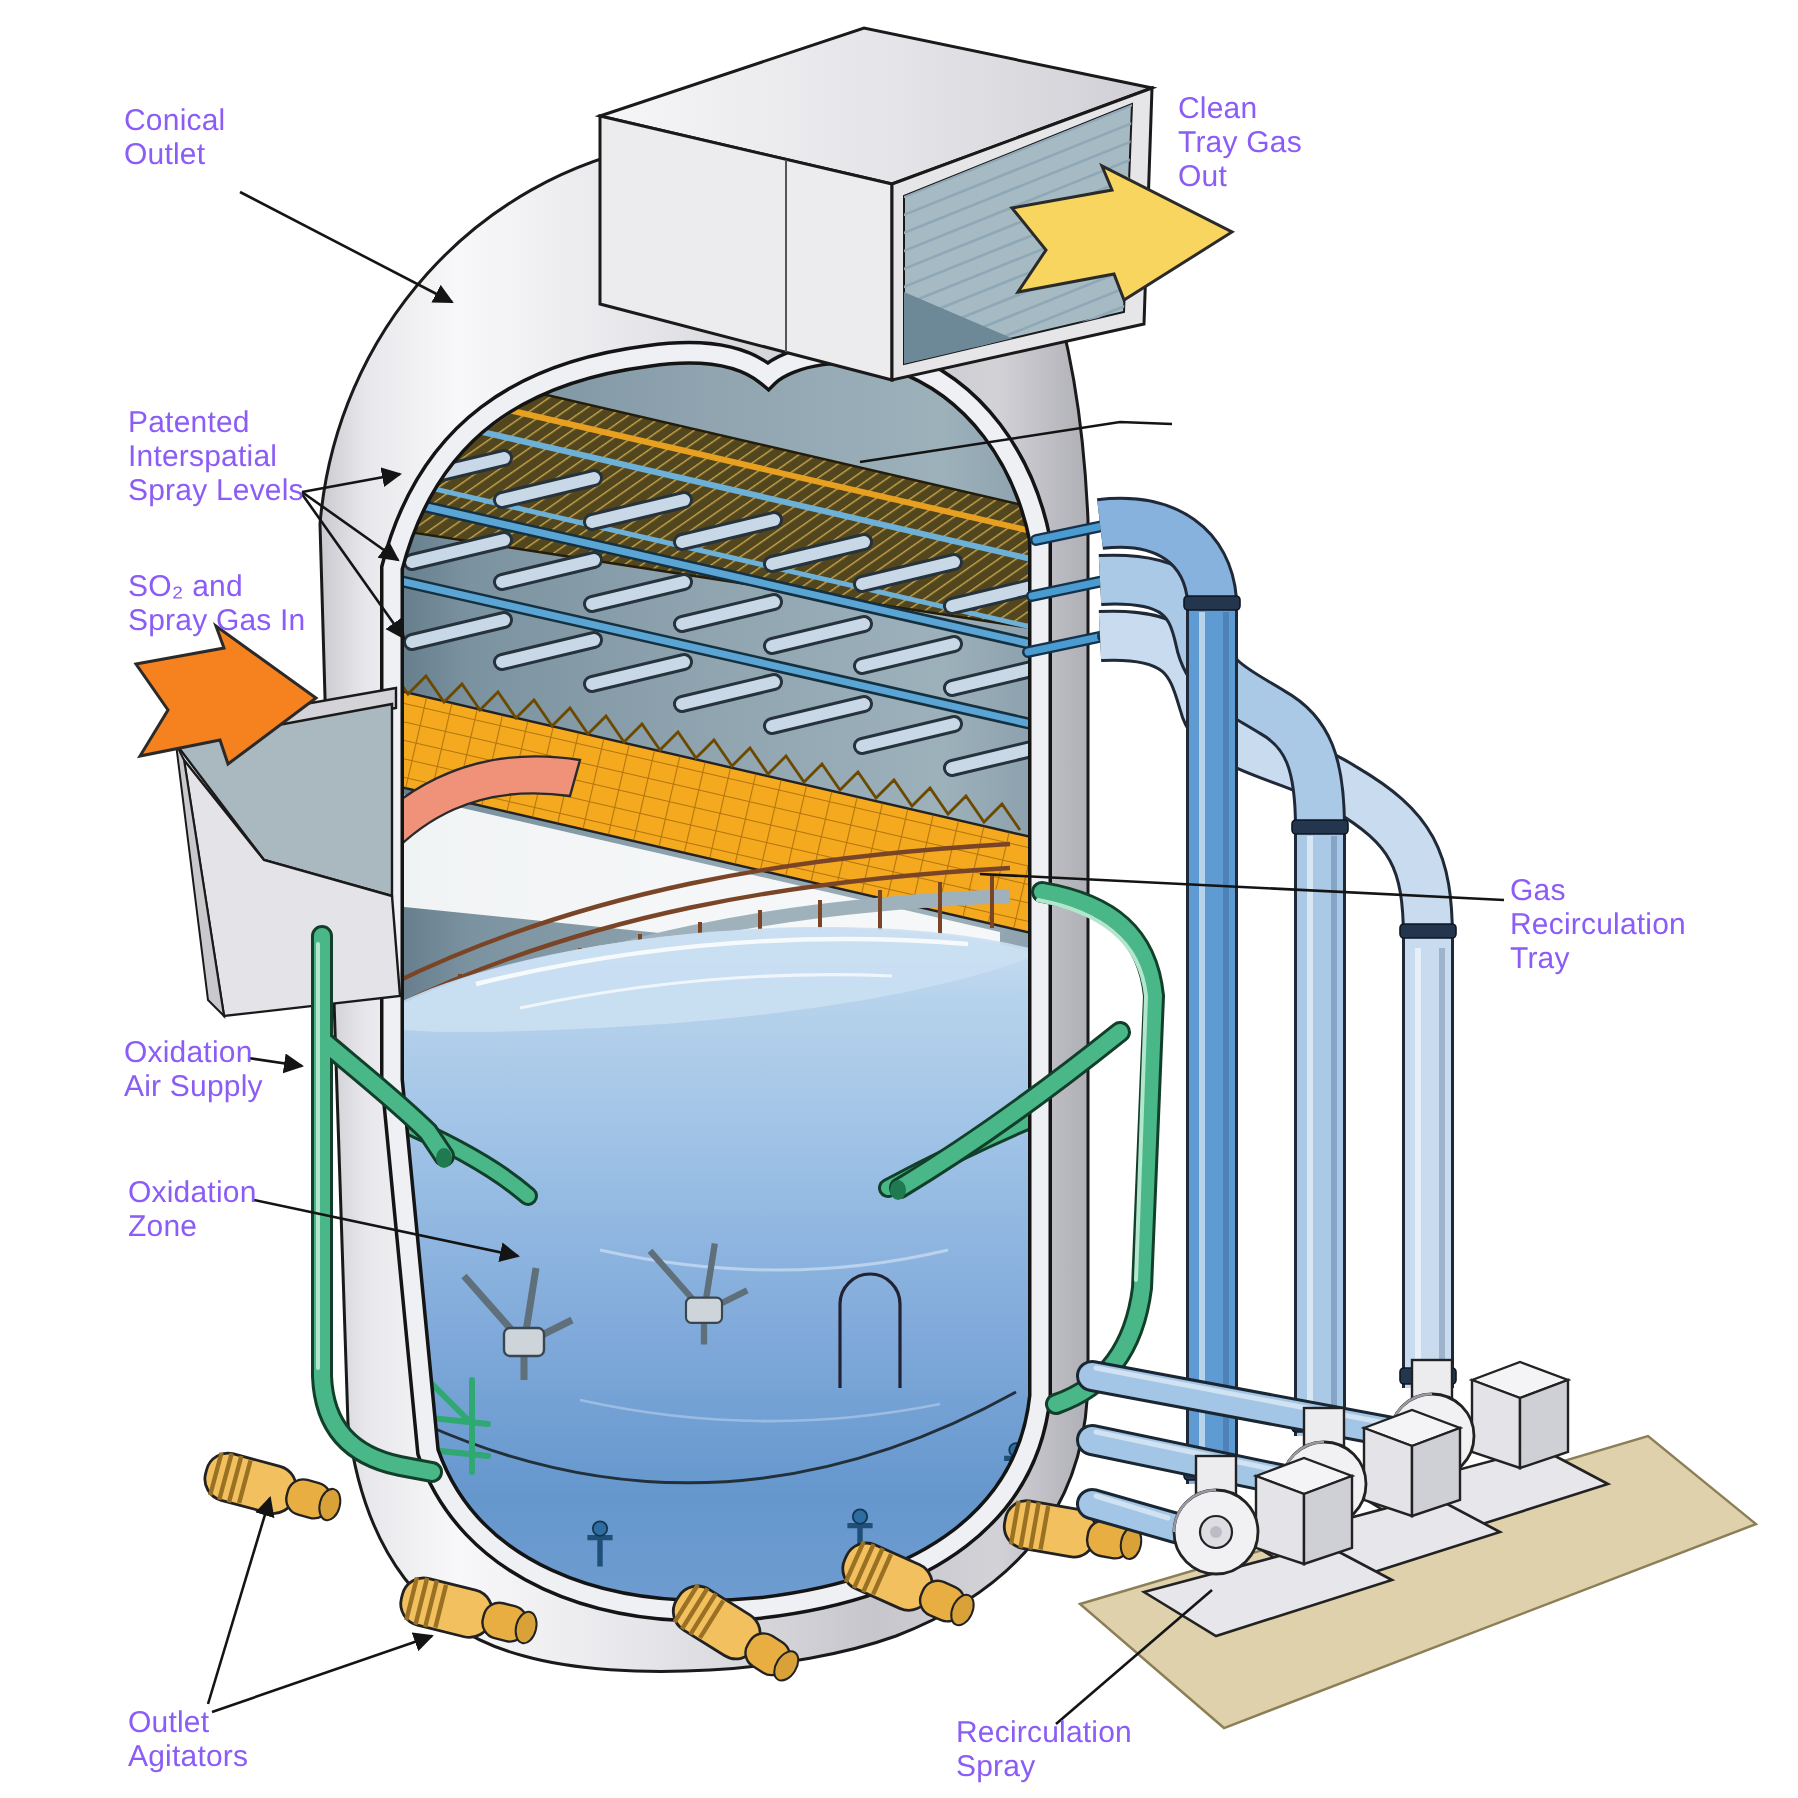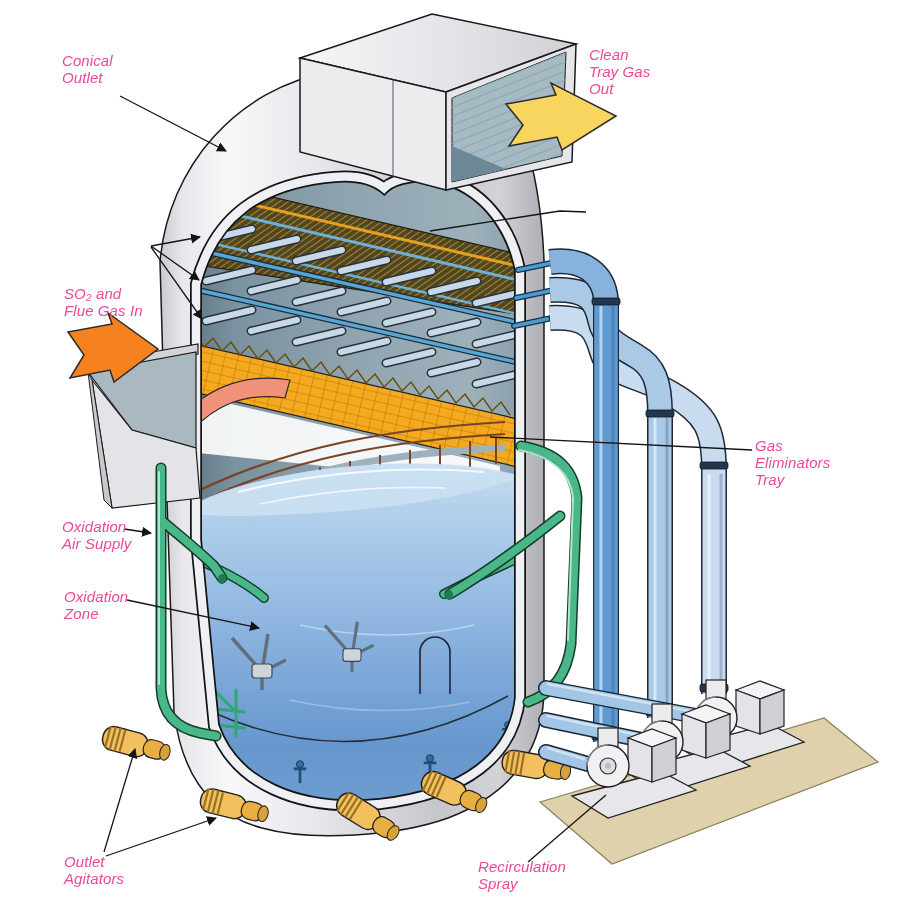--- a/index.html
+++ b/index.html
@@ -1,20 +1,20 @@
 <!DOCTYPE html>
 <html><head>
 <meta charset="utf-8">
 <style>
   html,body{margin:0;padding:0;background:#fff;}
   .stage{position:relative;width:899px;height:899px;background:#fff;overflow:hidden;
          font-family:"Liberation Sans", sans-serif;}
   .stage svg{position:absolute;left:0;top:0;}
-  .lbl{position:absolute;font-size:15px;line-height:17px;color:#ec4899;
-       white-space:pre-line;letter-spacing:.1px;font-style:italic;}
+  .lbl{position:absolute;font-size:15px;line-height:17px;color:#8b5cf6;
+       white-space:pre-line;letter-spacing:.1px;}
 </style>
 </head>
 <body>
 
 <div class="stage">
 <svg width="899" height="899" viewBox="0 0 899 899">
 <defs>
   <linearGradient id="shellG" x1="160" y1="0" x2="545" y2="0" gradientUnits="userSpaceOnUse">
     <stop offset="0" stop-color="#c9c9cf"></stop>
           <stop offset=".06" stop-color="#e8e8ec"></stop>
@@ -267,24 +267,27 @@
   <path d="M106,856 L216,818" marker-end="url(#arr)"></path>
   <path d="M528,862 L606,795"></path>
 </g>
 </svg>
 
 <div class="lbl" style="left:62px;top:52px">Conical
 Outlet</div>
 <div class="lbl" style="left:589px;top:46px">Clean
 Tray Gas
 Out</div>
+<div class="lbl" style="left:64px;top:203px">Patented
+Interspatial
+Spray Levels</div>
 <div class="lbl" style="left:64px;top:285px">SO₂ and
-Flue Gas In</div>
+Spray Gas In</div>
 <div class="lbl" style="left:755px;top:437px">Gas
-Eliminators
+Recirculation
 Tray</div>
 <div class="lbl" style="left:62px;top:518px">Oxidation
 Air Supply</div>
 <div class="lbl" style="left:64px;top:588px">Oxidation
 Zone</div>
 <div class="lbl" style="left:64px;top:853px">Outlet
 Agitators</div>
 <div class="lbl" style="left:478px;top:858px">Recirculation
 Spray</div>
 </div>

